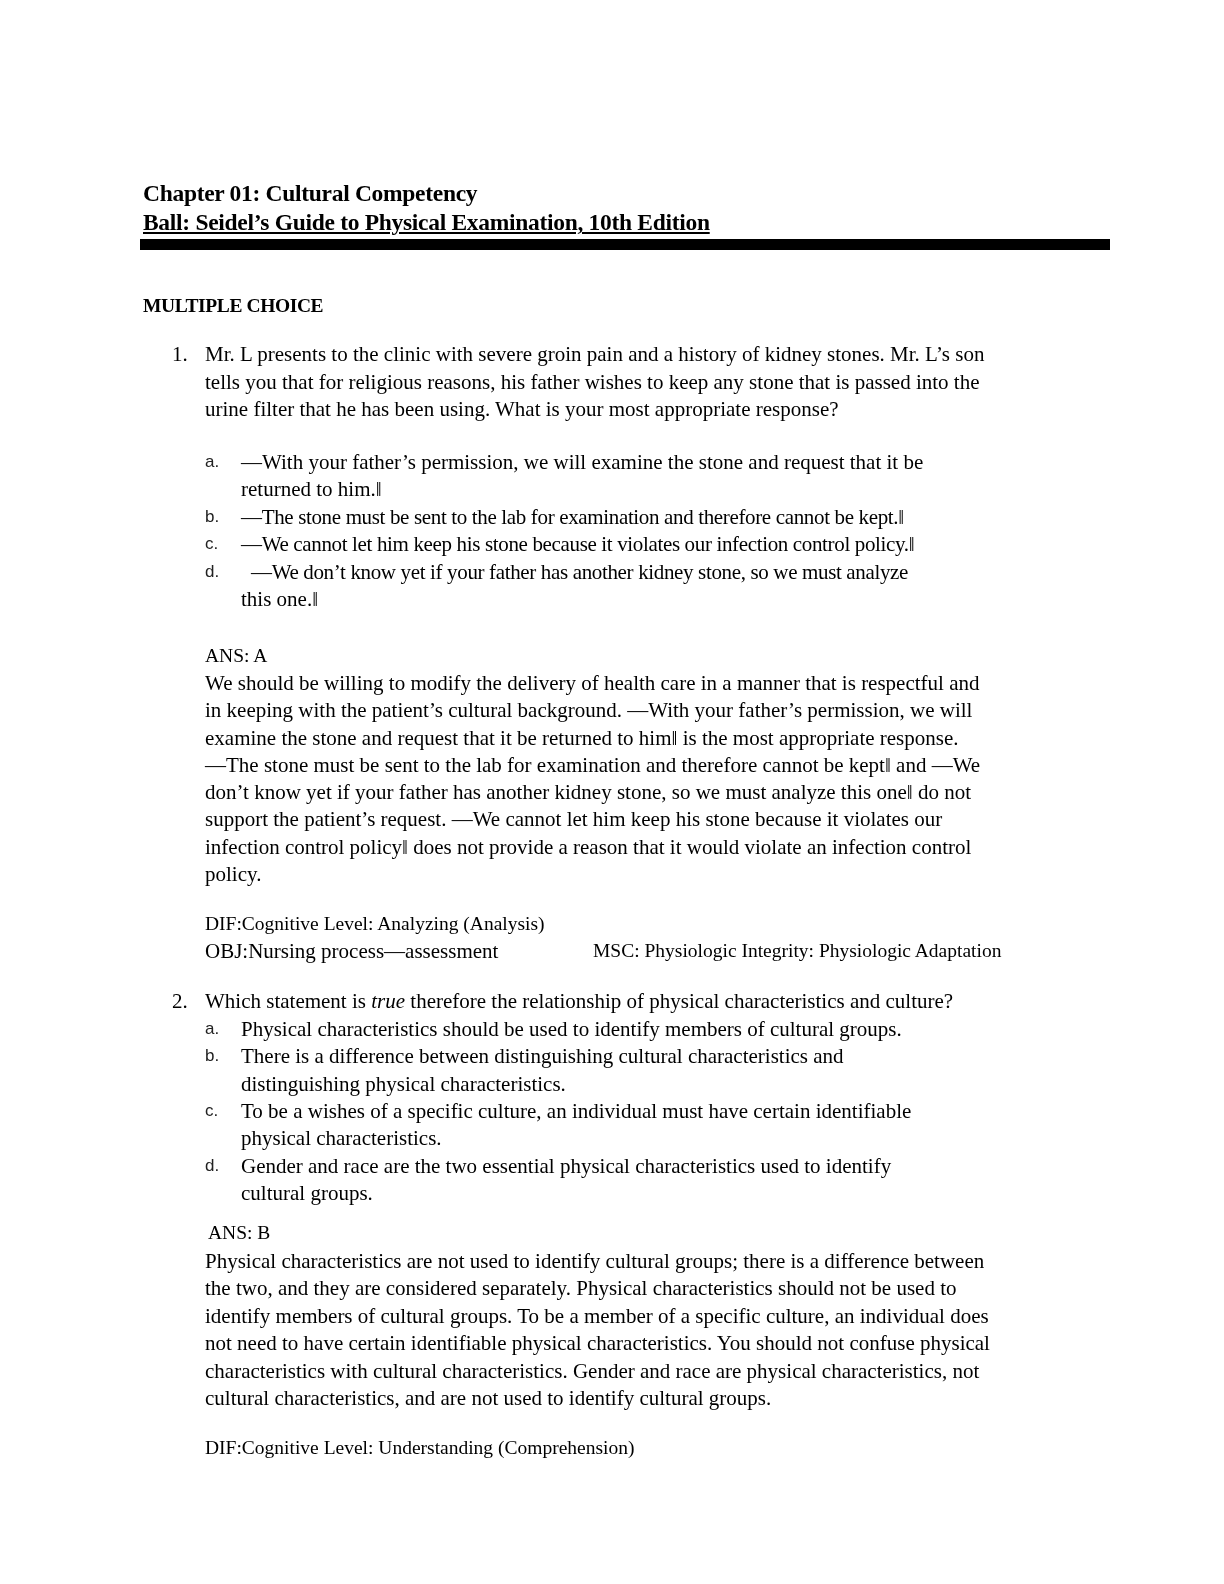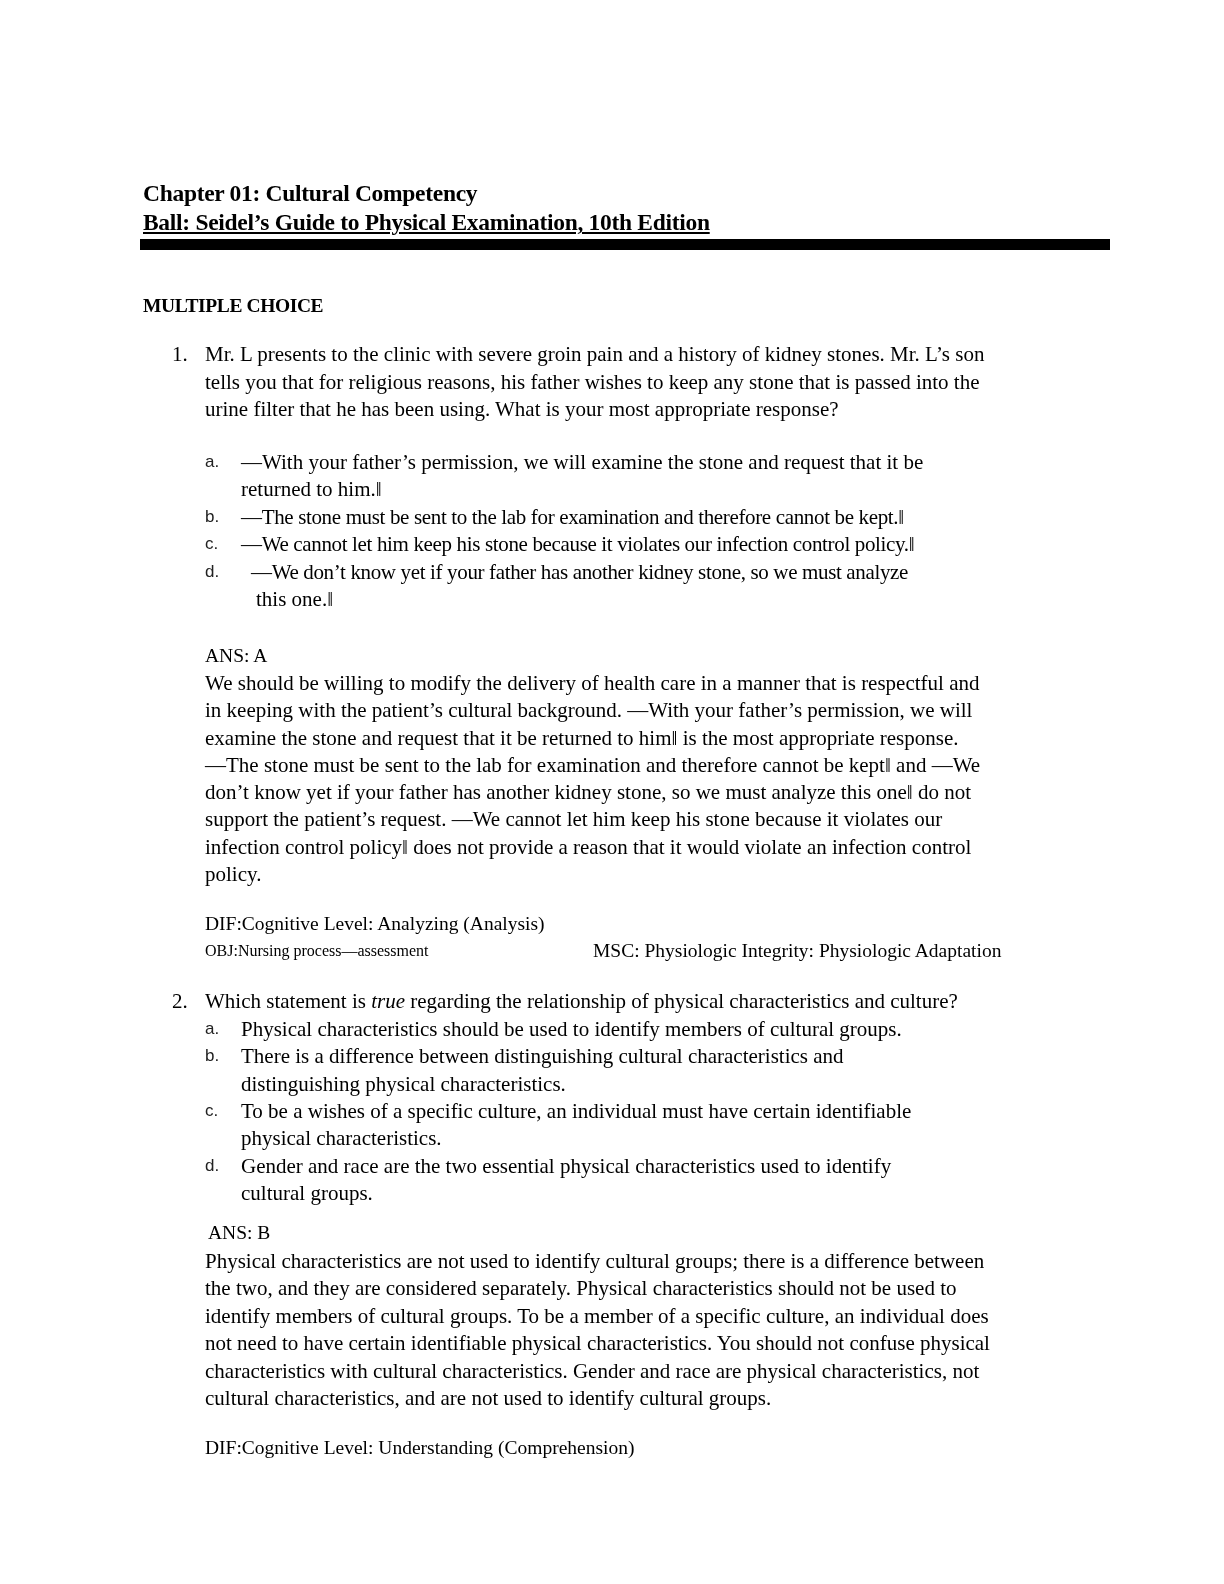--- a/index.html
+++ b/index.html
@@ -39,43 +39,43 @@
     <div class="letter" style="left:205px; top:505px;">b.</div>
     <div class="ln tight" style="left:241px; top:505px;">—The stone must be sent to the lab for examination and therefore cannot be kept.‖</div>
   </div>
   <div>
     <div class="letter" style="left:205px; top:532px;">c.</div>
     <div class="ln tight" style="left:241px; top:532px;">—We cannot let him keep his stone because it violates our infection control policy.‖</div>
   </div>
   <div>
     <div class="letter" style="left:205px; top:560px;">d.</div>
     <div class="ln tight" style="left:251px; top:560px;">—We don’t know yet if your father has another kidney stone, so we must analyze</div>
-    <div class="ln" style="left:256px; top:587px;">this one.‖</div>
+    <div class="ln" style="left:241px; top:587px;">this one.‖</div>
   </div>
 
   <div class="ln" style="left:205px; top:644px; font-size:19.5px;">ANS: A</div>
   <div>
     <div class="ln" style="left:205px; top:671px;">We should be willing to modify the delivery of health care in a manner that is respectful and</div>
     <div class="ln" style="left:205px; top:698px;">in keeping with the patient’s cultural background. —With your father’s permission, we will</div>
     <div class="ln" style="left:205px; top:726px;">examine the stone and request that it be returned to him‖ is the most appropriate response.</div>
     <div class="ln" style="left:205px; top:753px;">—The stone must be sent to the lab for examination and therefore cannot be kept‖ and —We</div>
     <div class="ln" style="left:205px; top:780px;">don’t know yet if your father has another kidney stone, so we must analyze this one‖ do not</div>
     <div class="ln" style="left:205px; top:807px;">support the patient’s request. —We cannot let him keep his stone because it violates our</div>
     <div class="ln" style="left:205px; top:835px;">infection control policy‖ does not provide a reason that it would violate an infection control</div>
     <div class="ln" style="left:205px; top:862px;">policy.</div>
   </div>
 
   <div class="ln" style="left:205px; top:912px; font-size:19.5px;">DIF:Cognitive Level: Analyzing (Analysis)</div>
-  <div class="ln" style="left:205px; top:939px; font-size:16px;">OBJ:Nursing process—assessment</div>
+  <div class="ln" style="left:205px; top:939px; font-size:21px;">OBJ:Nursing process—assessment</div>
   <div class="ln" style="left:593px; top:939px; font-size:19.5px;">MSC:  Physiologic Integrity: Physiologic Adaptation</div>
 </div>
 
 <div>
   <div class="num" style="left:172px; top:989px;">2.</div>
-  <div class="ln" style="left:205px; top:989px;"><span>Which statement is </span><i>true</i><span> regarding the relationship of physical characteristics and culture?</span></div>
+  <div class="ln" style="left:205px; top:989px;"><span>Which statement is </span><i>true</i><span> therefore the relationship of physical characteristics and culture?</span></div>
 
   <div>
     <div class="letter" style="left:205px; top:1017px;">a.</div>
     <div class="ln" style="left:241px; top:1017px;">Physical characteristics should be used to identify members of cultural groups.</div>
   </div>
   <div>
     <div class="letter" style="left:205px; top:1044px;">b.</div>
     <div class="ln" style="left:241px; top:1044px;">There is a difference between distinguishing cultural characteristics and</div>
     <div class="ln" style="left:241px; top:1072px;">distinguishing physical characteristics.</div>
   </div>

